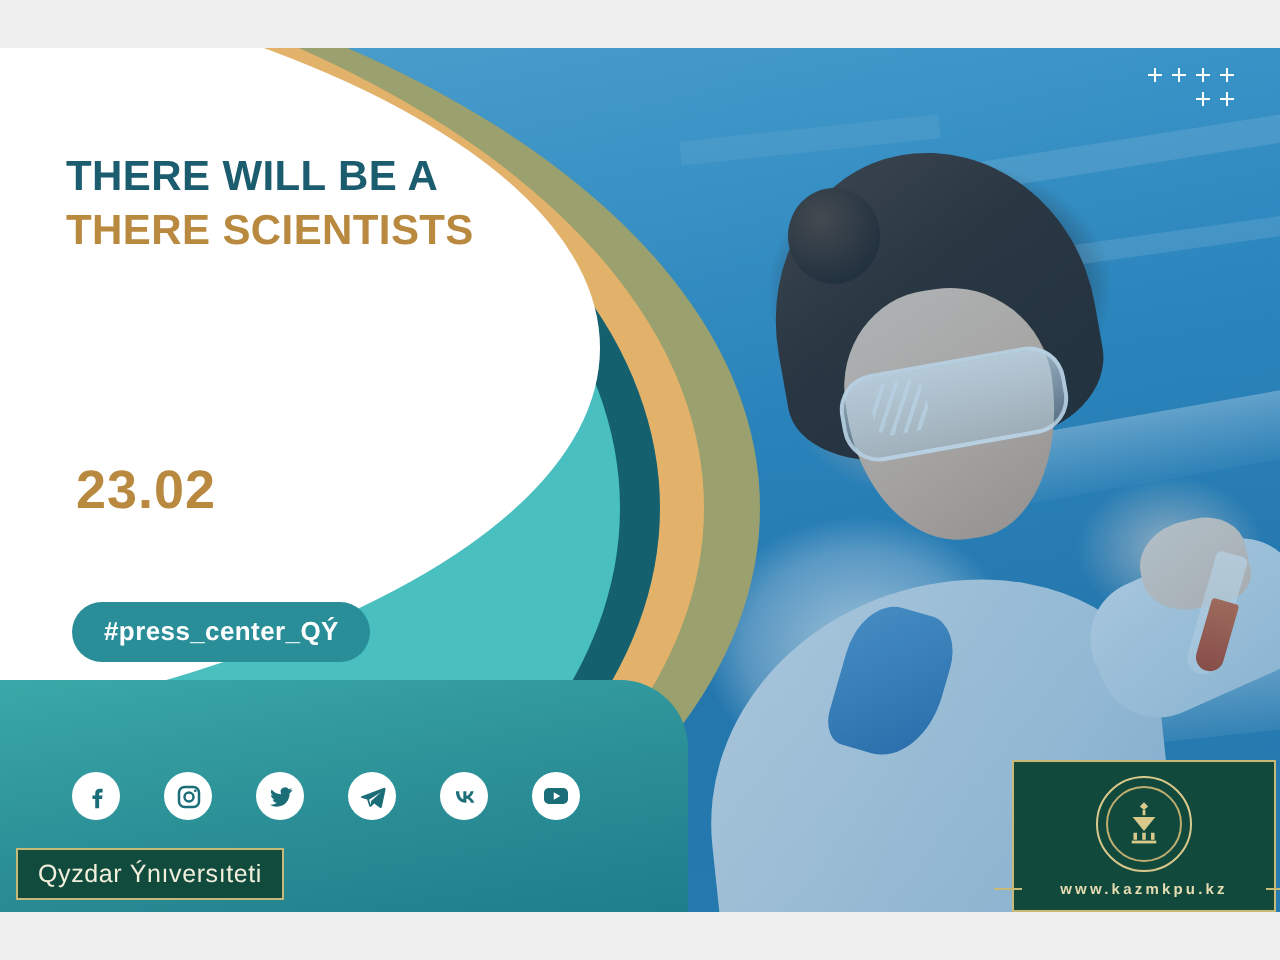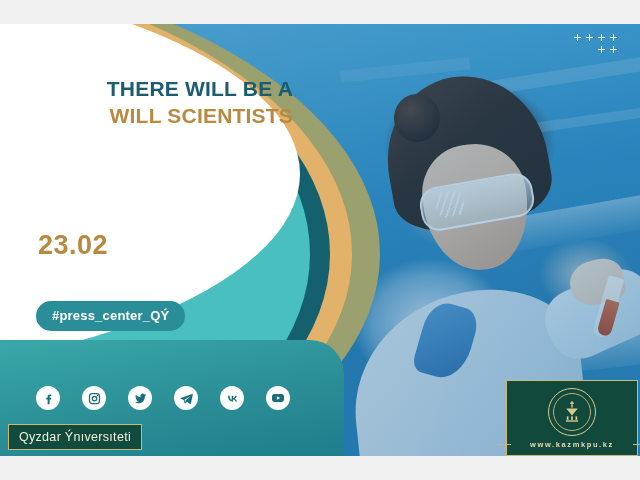--- a/index.html
+++ b/index.html
@@ -2,21 +2,21 @@
 <html><head>
 <meta charset="utf-8">
 <style>
   html,body{margin:0;padding:0;}
   body{
     width:640px;height:480px;
     background:#f0f0f0;
     font-family:"Liberation Sans", sans-serif;
     overflow:hidden;
   }
-  #stage{position:relative;width:640px;height:340px;background:#f0f0f0;text-align:right;}
+  #stage{position:relative;width:640px;height:340px;background:#f0f0f0;}
 
   
   #poster{
     position:absolute;left:0;top:24px;width:640px;height:432px;
     overflow:hidden;background:#0e4f60;
   }
 
   
   .photo{position:absolute;inset:0;
     background:
@@ -183,21 +183,21 @@
       </div>
 
     <div class="white-rect"></div>
     <div class="white-panel"></div>
 
     <div class="footer-fill"></div>
     <div class="footer"></div>
 
     <div class="title">
       <span>THERE WILL BE A</span><br>
-      <span class="gold">WILL SCIENTISTS</span>
+      <span class="gold">THERE SCIENTISTS</span>
     </div>
 
     <div class="date">23.02</div>
 
     <div class="pill">#press_center_QÝ</div>
 
     <div class="socials">
       <span class="soc">
         <svg width="15" height="15" viewBox="0 0 24 24" fill="#1b6d78">
             <path d="M14.5 8.3h2V5.4h-2.3c-2.3 0-3.6 1.3-3.6 3.6v1.7H8.4v2.9h2.2V21h3.1v-7.4h2.3l.4-2.9h-2.7V9.3c0-.7.3-1 1-1z"></path>

